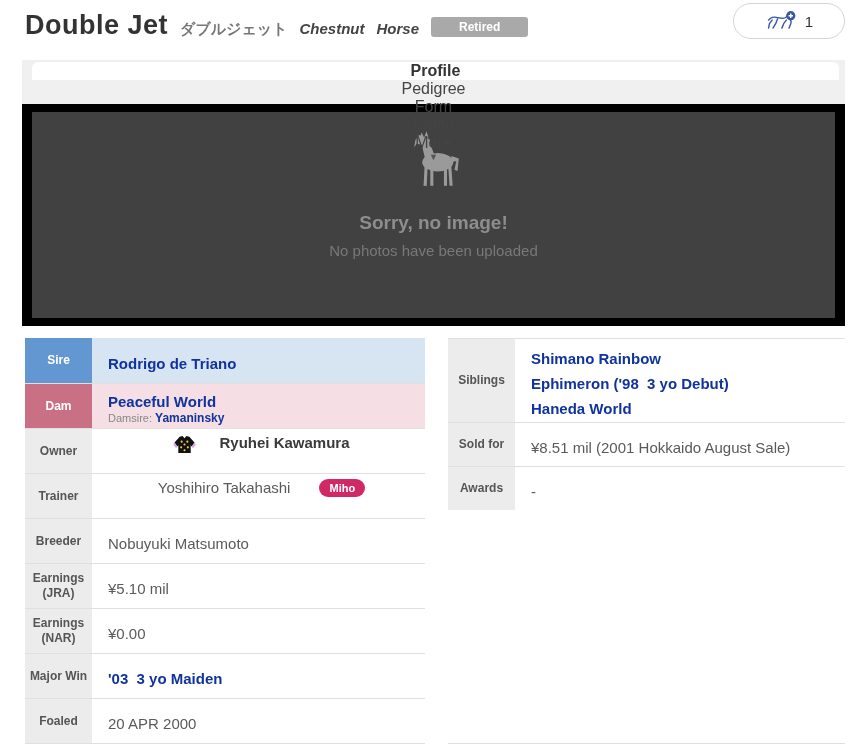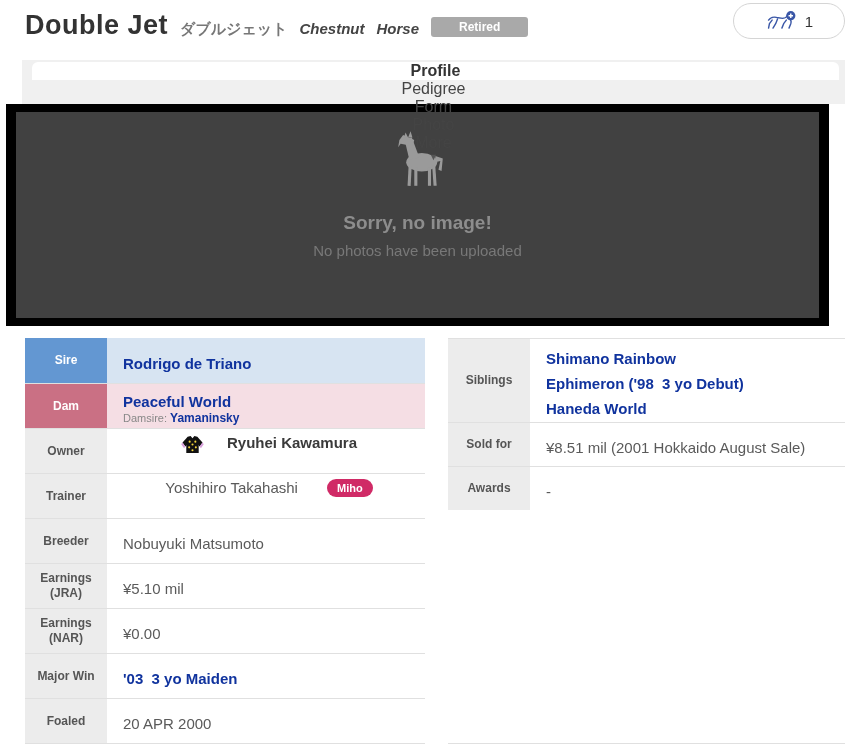--- a/index.html
+++ b/index.html
@@ -22,35 +22,35 @@
   
   .tabbar { margin: 2px 13px 0 22px; width: 823px; height: 44px; background: #f0f0f0;
     display: flex; flex-direction: column; }
   .tab { flex: 1; display: flex; flex-direction: column; align-items: center;
     justify-content: center; font-size: 16px; color: #444; cursor: pointer; position: relative; }
   .tab.active { background: #fff; font-weight: bold; color: #333; border-radius: 6px 6px 0 0;
     margin: 2px 6px 0 10px; }
   .tab .caret { font-size: 9px; color: #555; line-height: 6px; margin-top: 2px; }
 
   
-  .photo-frame { margin: 0 13px 0 6px; width: 823px; height: 222px; background: #414141;
+  .photo-frame { margin: 0 13px 0 22px; width: 823px; height: 222px; background: #414141;
     border: 8px solid #000; border-left-width: 10px; border-right-width: 10px;
     display: flex; flex-direction: column; align-items: center; }
   .horse-silhouette { margin-top: 18px; }
   .noimg-title { margin-top: 16px; font-size: 19px; font-weight: bold; color: #8d8d8d; }
   .noimg-sub { margin-top: 8px; font-size: 15px; color: #787878; }
 
   
   .tables { display: flex; margin: 12px 13px 0 25px; }
   .ptable { width: 400px; border-bottom: 1px solid #e0e0e0; }
   .stable { width: 397px; margin-left: 23px; border-top: 1px solid #e0e0e0;
     border-bottom: 1px solid #e0e0e0; }
   .prow { display: flex; border-top: 1px solid #e0e0e0; min-height: 45px; }
   .prow:first-child { border-top: none; }
-  .plabel { width: 82px; background: #ececec; display: flex; align-items: center;
+  .plabel { width: 67px; background: #ececec; display: flex; align-items: center;
     justify-content: center; text-align: center; font-size: 12px; font-weight: bold;
     color: #555; line-height: 1.25; padding: 2px; }
   .pvalue { flex: 1; display: flex; flex-direction: column; justify-content: center;
     padding: 5px 10px 0 16px; font-size: 15px; color: #5a5a5a; }
   .pvalue.hrow { flex-direction: row; align-items: flex-start; gap: 23px; }
   .sire-row .plabel { background: #6397d2; color: #fff; }
   .sire-row .pvalue { background: #d7e4f2; }
   .dam-row .plabel { background: #ca7084; color: #fff; }
   .dam-row .pvalue { background: #f5dee4; }
   .navlink { color: #10339e; font-weight: bold; text-decoration: none; cursor: pointer;

